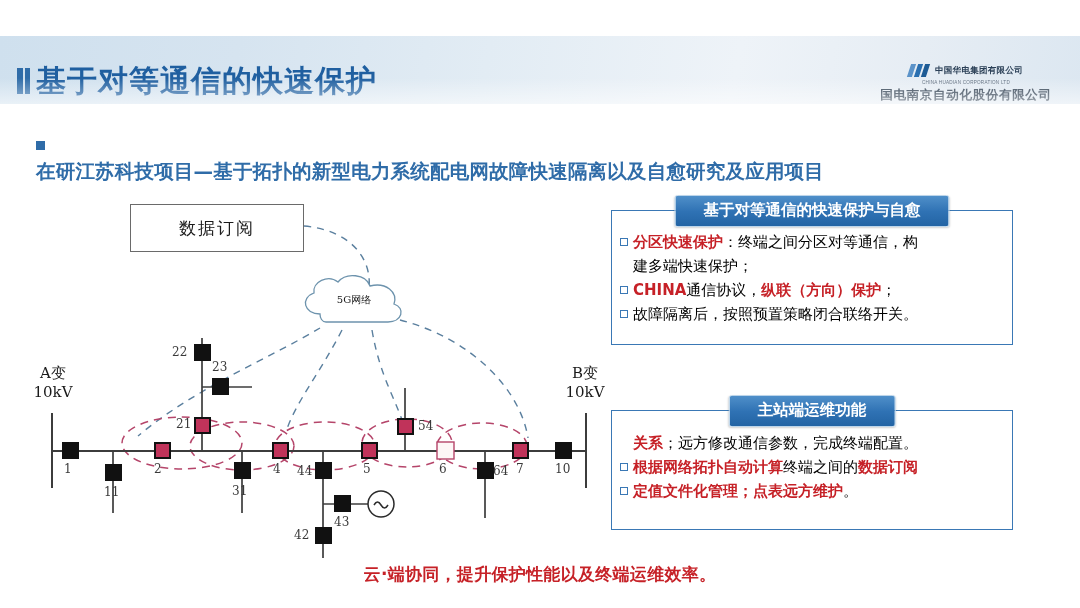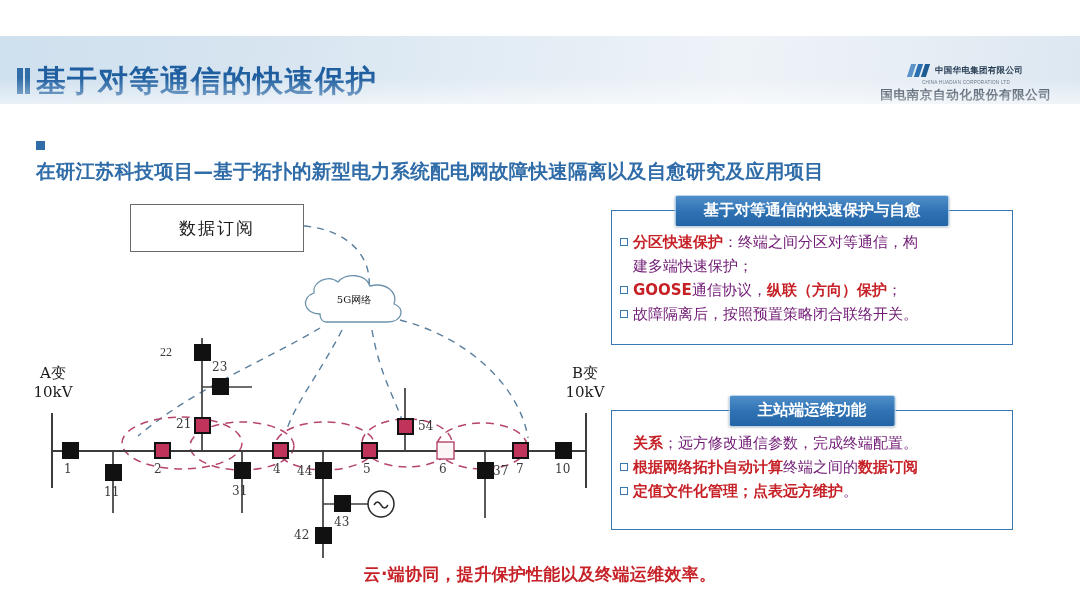--- a/index.html
+++ b/index.html
@@ -72,21 +72,21 @@
   .box-body{padding:20px 9px 6px 8px;}
   .box2 .box-body{padding:21px 9px 6px 8px;}
   .bullet-line{display:flex;align-items:flex-start;gap:5px;margin-bottom:1px;}
   .sq{flex:0 0 auto;width:6px;height:6px;border:1.2px solid #3a78b5;background:#fff;margin-top:7px;}
   .sq.blank{border-color:transparent;}
   .btext{
     font-size:15px;line-height:23px;color:#2b2b2b;
     font-family:"DejaVu Sans","Liberation Sans",sans-serif;
   }
   .btext b{color:#c62127;font-weight:bold;}
-  .btext .blk{color:#701a75;font-weight:normal;}
+  .btext .blk{color:#000000;font-weight:normal;}
 
   
   .caption{
     position:absolute;left:0;top:545px;width:1080px;text-align:center;
     font-size:17px;font-weight:bold;color:#c62127;letter-spacing:.3px;
     font-family:"DejaVu Sans","Liberation Sans",sans-serif;
   }
 
   
   .diagram{position:absolute;left:20px;top:170px;width:600px;height:370px;}
@@ -224,49 +224,49 @@
       <span>A变</span><br><span>10kV</span>
     </div>
     <div class="dlabel big" style="left:540px;top:176px;width:50px;">
       <span>B变</span><br><span>10kV</span>
     </div>
 
     <div class="dlabel sub" style="left:44px;top:274px;">1</div>
     <div class="dlabel sub" style="left:84px;top:297px;">11</div>
     <div class="dlabel sub" style="left:134px;top:274px;">2</div>
     <div class="dlabel sub" style="left:156px;top:229px;">21</div>
-    <div class="dlabel sub" style="left:140px;top:157px;font-family:Liberation Serif, serif;">22</div>
+    <div class="dlabel sub" style="left:152px;top:157px;">22</div>
     <div class="dlabel sub" style="left:192px;top:172px;">23</div>
     <div class="dlabel sub" style="left:212px;top:296px;">31</div>
     <div class="dlabel sub" style="left:253px;top:274px;">4</div>
     <div class="dlabel sub" style="left:277px;top:276px;">44</div>
     <div class="dlabel sub" style="left:314px;top:327px;">43</div>
     <div class="dlabel sub" style="left:274px;top:340px;">42</div>
     <div class="dlabel sub" style="left:343px;top:274px;">5</div>
     <div class="dlabel sub" style="left:398px;top:231px;">54</div>
     <div class="dlabel sub" style="left:419px;top:274px;">6</div>
-    <div class="dlabel sub" style="left:473px;top:276px;">37</div>
+    <div class="dlabel sub" style="left:473px;top:276px;">64</div>
     <div class="dlabel sub" style="left:496px;top:274px;">7</div>
     <div class="dlabel sub" style="left:535px;top:274px;">10</div>
   </div>
 
   <div class="infobox box1">
     <div class="box-banner">基于对等通信的快速保护与自愈</div>
     <div class="box-body">
       <div class="bullet-line">
         <span class="sq"></span>
         <span class="btext"><b>分区快速保护</b><span class="blk">：终端之间分区对等通信，构</span></span>
       </div>
       <div class="bullet-line">
         <span class="sq blank"></span>
         <span class="btext"><span class="blk">建多端快速保护；</span></span>
       </div>
       <div class="bullet-line">
         <span class="sq"></span>
-        <span class="btext"><b>GOOSE</b><span class="blk">通信协议，</span><b>纵联（方向）保护</b><span class="blk">；</span></span>
+        <span class="btext"><b>CHINA</b><span class="blk">通信协议，</span><b>纵联（方向）保护</b><span class="blk">；</span></span>
       </div>
       <div class="bullet-line">
         <span class="sq"></span>
         <span class="btext"><span class="blk">故障隔离后，按照预置策略闭合联络开关。</span></span>
       </div>
     </div>
   </div>
 
   <div class="infobox box2">
     <div class="box-banner">主站端运维功能</div>

